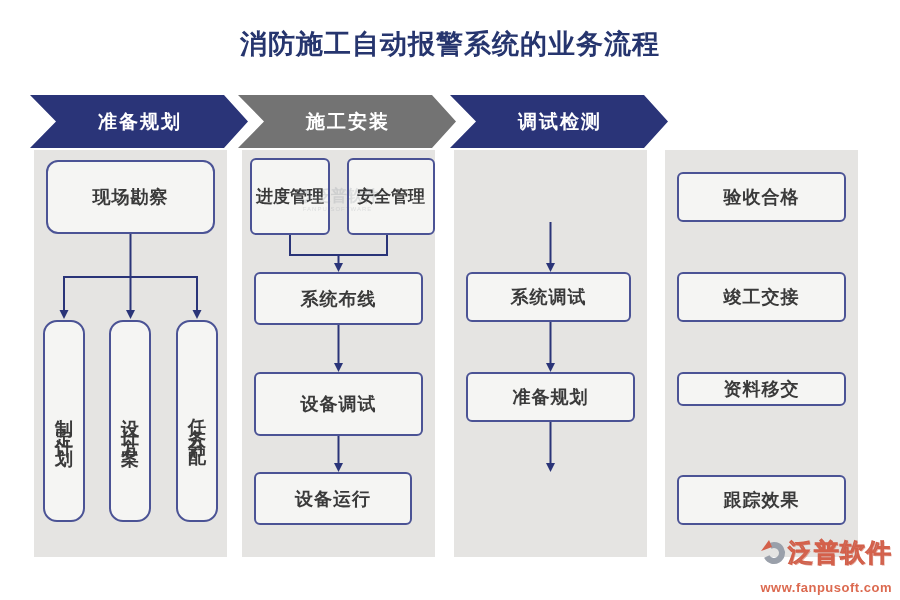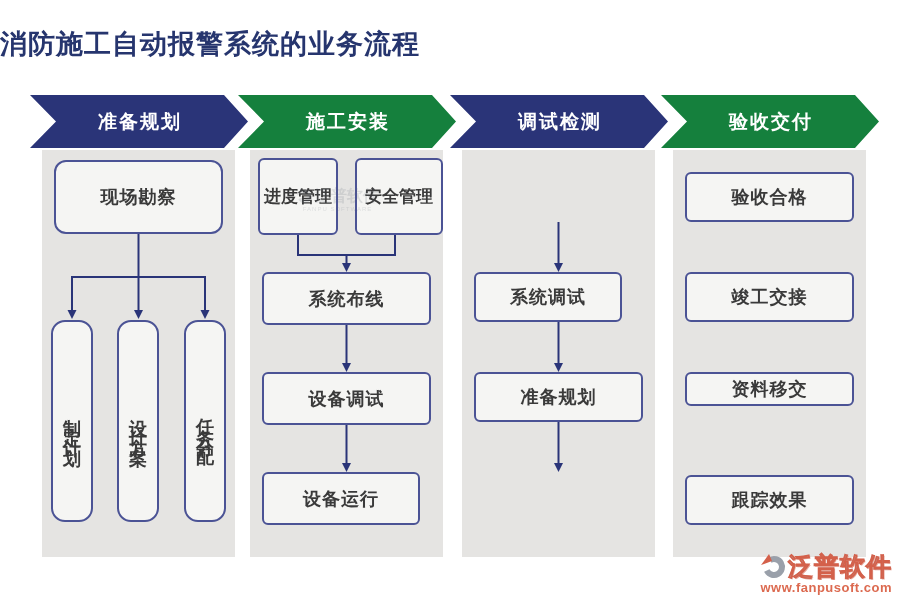--- a/index.html
+++ b/index.html
@@ -2,35 +2,35 @@
 <html><head>
 <meta charset="utf-8">
 <style>
   html,body{margin:0;padding:0;}
   body{
     width:900px;height:600px;position:relative;background:#ffffff;
     font-family:"Liberation Sans","DejaVu Sans",sans-serif;
     overflow:hidden;
   }
   .page-title{
-    position:absolute;top:26px;left:0;width:900px;text-align:left;
+    position:absolute;top:26px;left:0;width:900px;text-align:center;
     font-size:27px;font-weight:bold;color:#26356E;letter-spacing:1px;
   }
   .col{position:absolute;top:95px;width:218px;height:462px;text-align:center;}
   .banner{
     position:absolute;top:0;left:0;width:218px;height:53px;
     display:flex;align-items:center;justify-content:center;
     clip-path:polygon(0 0, calc(100% - 24px) 0, 100% 50%, calc(100% - 24px) 100%, 0 100%, 26px 50%);
     z-index:2;
   }
   .banner.navy{background:#2A3478;}
-  .banner.gold{background:#15803d;}
+  .banner.gold{background:#737373;}
   .banner span{color:#ffffff;font-size:19px;font-weight:bold;letter-spacing:2px;padding-left:2px;}
   .panel{
-    position:absolute;top:55px;left:12px;width:193px;height:407px;
+    position:absolute;top:55px;left:4px;width:193px;height:407px;
     background:#E5E4E2;
   }
   .node{
     position:absolute;background:#F5F5F3;border:2px solid #4B5395;border-radius:6px;
     display:flex;align-items:center;justify-content:center;
     font-size:18px;font-weight:bold;color:#3A3A3A;box-sizing:border-box;
     z-index:3;letter-spacing:1px;
   }
   .node.tall{
     writing-mode:vertical-rl;text-orientation:upright;border-radius:14px;
@@ -49,21 +49,21 @@
     position:absolute;right:8px;bottom:6px;z-index:6;
     display:flex;flex-direction:column;align-items:flex-end;line-height:1;
   }
   .footer-logo .brand-row{display:flex;align-items:center;gap:2px;}
   .brand-name{
     font-size:25px;font-weight:bold;color:#A8AEB6;
     -webkit-text-stroke:0.8px #D4604A;
     text-shadow:1px 1px 0 rgba(212,96,74,.55);
     letter-spacing:1px;
   }
-  .brand-url{font-size:13px;font-weight:bold;color:#DC6A50;margin-top:2px;letter-spacing:.5px;}
+  .brand-url{font-size:13px;font-weight:bold;color:#DC6A50;margin-top:16px;letter-spacing:.5px;}
 </style>
 </head>
 <body>
 
 <div class="page-title">消防施工自动报警系统的业务流程</div>
 
 <section class="col" style="left:30px">
   <div class="banner navy">
     <span>准备规划</span>
   </div>
@@ -97,47 +97,44 @@
       <line x1="96.5" y1="105" x2="96.5" y2="114"></line>
       <polygon points="92,113 101,113 96.5,122"></polygon>
       <line x1="96.5" y1="175" x2="96.5" y2="214"></line>
       <polygon points="92,213 101,213 96.5,222"></polygon>
       <line x1="96.5" y1="275" x2="96.5" y2="314"></line>
       <polygon points="92,313 101,313 96.5,322"></polygon>
     </svg>
     <div class="node" style="left:8px;top:8px;width:80px;height:77px;font-size:17px;letter-spacing:0">进度管理</div>
     <div class="node" style="left:105px;top:8px;width:88px;height:77px;font-size:17px;letter-spacing:0">安全管理</div>
     <div class="node" style="left:12px;top:122px;width:169px;height:53px">系统布线</div>
-    <div class="node" style="left:12px;top:222px;width:169px;height:53px">设备调试</div>
+    <div class="node" style="left:12px;top:222px;width:169px;height:64px">设备调试</div>
     <div class="node" style="left:12px;top:322px;width:158px;height:53px">设备运行</div>
   </div>
 </section>
 
 <section class="col" style="left:450px">
   <div class="banner navy">
     <span>调试检测</span>
   </div>
   <div class="panel">
     <svg class="wires" viewBox="0 0 193 407">
       <line x1="96.5" y1="72" x2="96.5" y2="114"></line>
       <polygon points="92,113 101,113 96.5,122"></polygon>
       <line x1="96.5" y1="172" x2="96.5" y2="214"></line>
       <polygon points="92,213 101,213 96.5,222"></polygon>
       <line x1="96.5" y1="272" x2="96.5" y2="314"></line>
       <polygon points="92,313 101,313 96.5,322"></polygon>
     </svg>
-    <div class="node" style="left:12px;top:122px;width:148px;height:50px">系统调试</div>
+    <div class="node" style="left:12px;top:122px;width:165px;height:50px">系统调试</div>
     <div class="node" style="left:12px;top:222px;width:169px;height:50px">准备规划</div>
   </div>
 </section>
 
 <section class="col" style="left:661px">
-  <div class="banner gold">
-    <span>验收交付</span>
-  </div>
   <div class="panel">
     <div class="node" style="left:12px;top:22px;width:169px;height:50px">验收合格</div>
     <div class="node" style="left:12px;top:122px;width:169px;height:50px">竣工交接</div>
     <div class="node" style="left:12px;top:222px;width:169px;height:34px">资料移交</div>
     <div class="node" style="left:12px;top:325px;width:169px;height:50px">跟踪效果</div>
   </div>
 </section>
 
 <div class="watermark">
   <div style="display:flex;align-items:center;gap:3px;">

